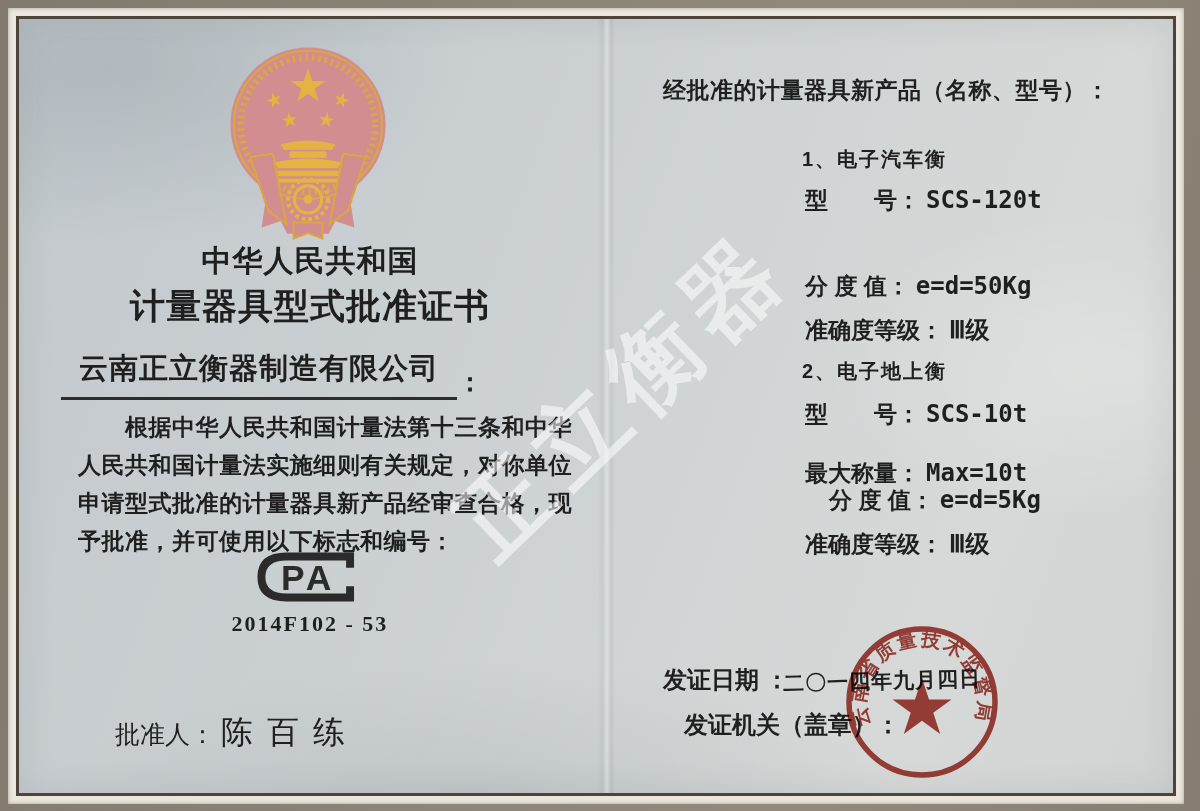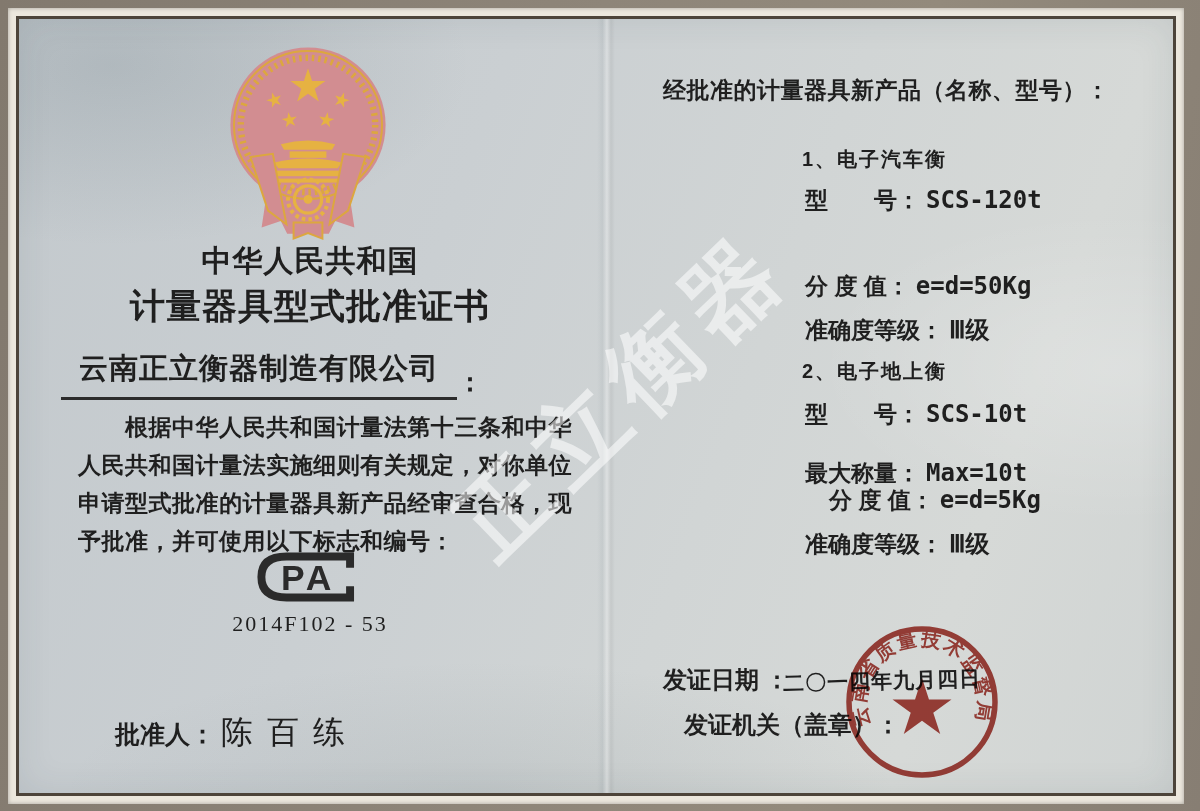--- a/index.html
+++ b/index.html
@@ -22,23 +22,23 @@
        background:linear-gradient(90deg,transparent 0%,rgba(70,90,100,.07) 30%,rgba(255,255,255,.28) 55%,rgba(0,0,0,.05) 78%,transparent 100%);}
   .country{left:41px;top:222px;width:500px;text-align:center;font-size:30px;font-weight:700;letter-spacing:1px;}
   .cert-title{left:41px;top:264px;width:500px;text-align:center;font-size:35px;font-weight:700;letter-spacing:1px;}
   .company-line{left:42px;top:330px;width:470px;white-space:nowrap;}
   .company-name{display:inline-block;width:396px;text-align:center;font-size:29px;font-weight:700;
        border-bottom:3px solid #2c2c2c;padding-bottom:8px;letter-spacing:1px;}
   .company-colon{font-size:26px;font-weight:700;vertical-align:bottom;}
   .body-par{left:59px;top:390px;width:494px;font-size:23px;line-height:38px;
        text-indent:47px;font-weight:600;text-align:justify;letter-spacing:.5px;}
   .cpa-svg{left:234px;top:530px;width:112px;height:56px;}
-  .cpa-serial{left:196px;top:592px;width:190px;text-align:center;font-size:22px;letter-spacing:2px;font-weight:400;}
+  .cpa-serial{left:196px;top:592px;width:190px;text-align:center;font-size:22px;letter-spacing:2px;font-weight:700;}
   .approver-line{left:96px;top:692px;white-space:nowrap;}
-  .approver-label{font-size:25px;font-weight:700;}
+  .approver-label{font-size:25px;font-weight:400;}
   .approver-name{font-size:32px;font-weight:500;letter-spacing:14px;margin-left:6px;}
   .products-heading{left:644px;top:56px;font-size:23px;font-weight:700;letter-spacing:.5px;white-space:nowrap;}
   .product-title{font-size:20px;font-weight:600;letter-spacing:2px;white-space:nowrap;
        font-family:"Liberation Sans","DejaVu Sans",sans-serif;}
   .spec-row{left:786px;white-space:nowrap;}
   .spec-label{font-size:23px;font-weight:600;font-family:"Liberation Sans","DejaVu Sans",sans-serif;text-align:center;}
   .spec-value{font-size:24px;font-weight:600;font-family:"DejaVu Sans Mono","Liberation Mono",monospace;margin-left:6px;}
   .issue-label{font-size:24px;font-weight:700;white-space:nowrap;}
   .date-value{left:764px;top:648px;font-size:21px;font-weight:600;letter-spacing:1px;
        white-space:nowrap;transform:rotate(-1.5deg);}

